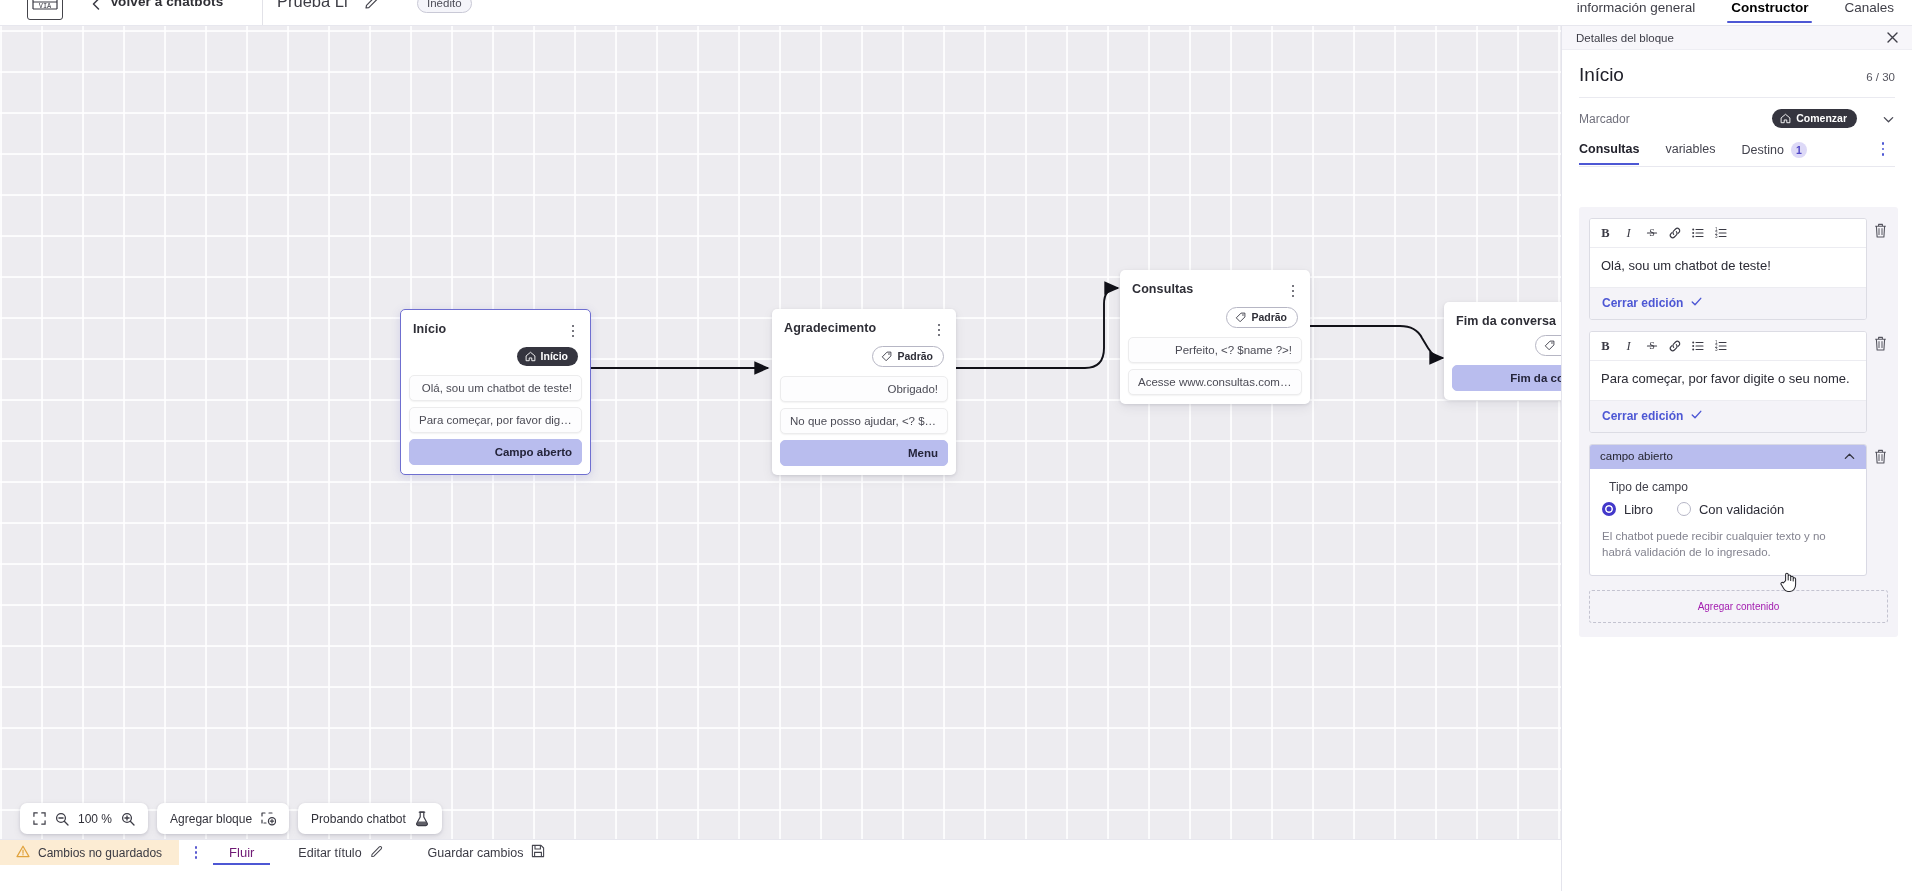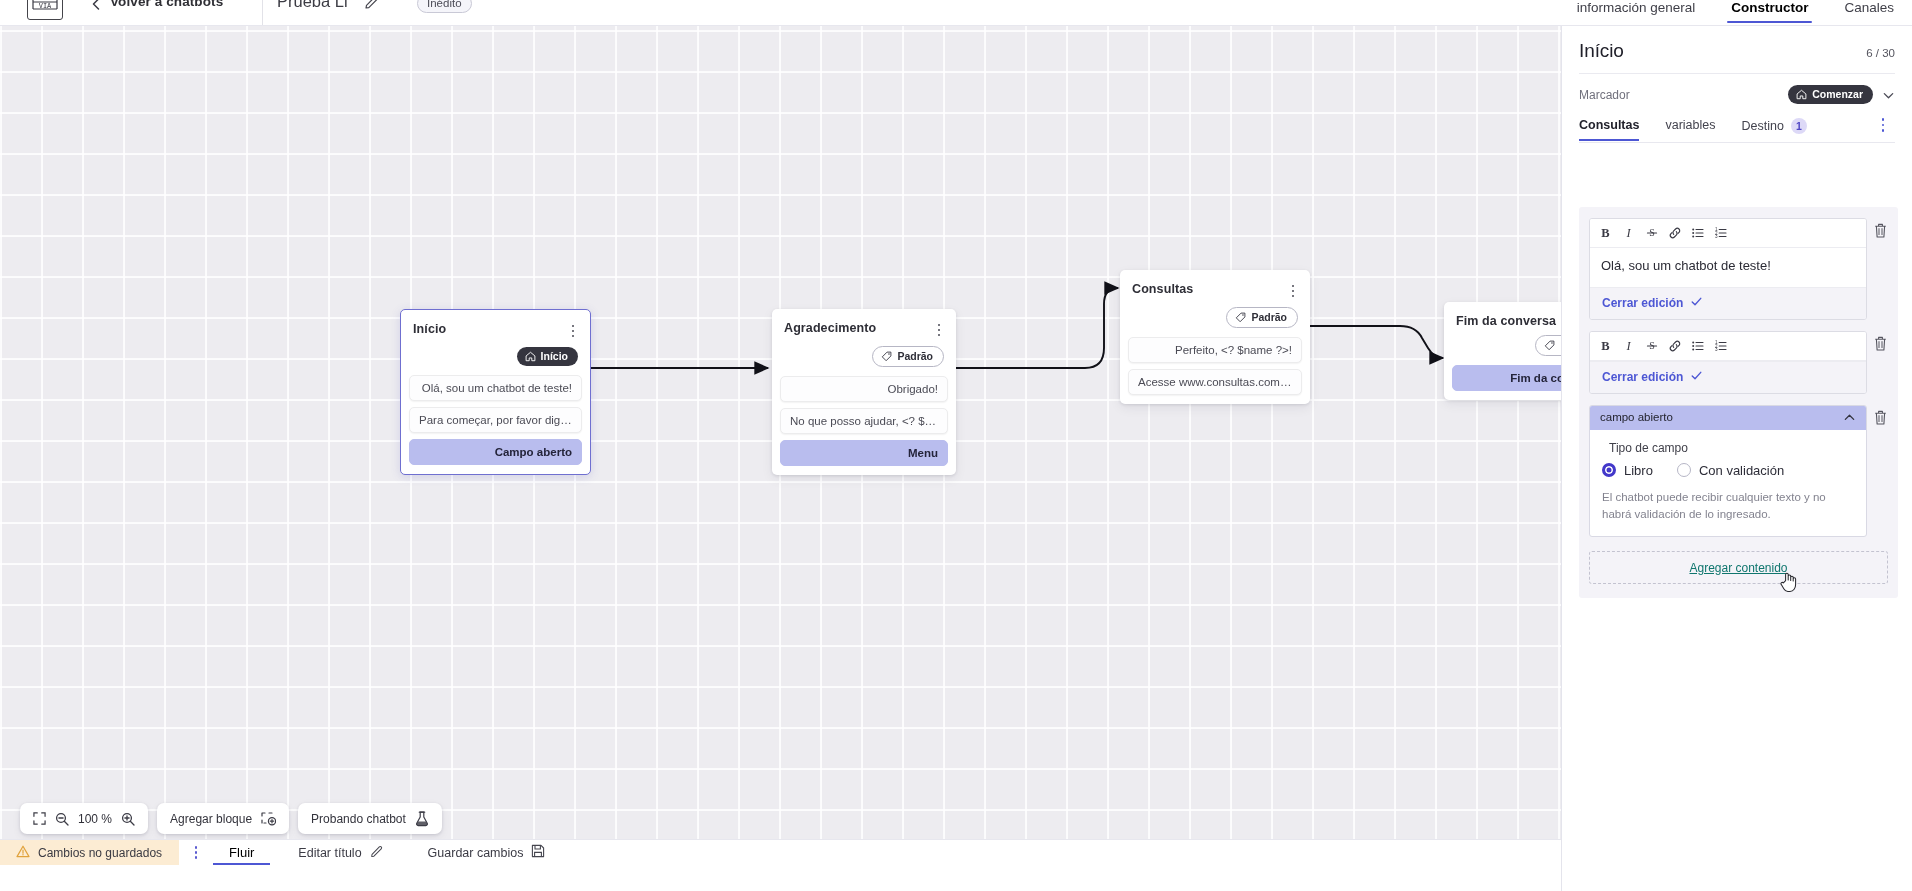--- a/index.html
+++ b/index.html
@@ -140,21 +140,21 @@
     height: 26px; background: #fcecd3; display: flex; align-items: center;
     gap: 8px; padding: 0 17px 0 16px; font-size: 12px; color: #3a3a42; white-space: nowrap;
   }
   .sb-kebab { width: 22px; height: 26px; display: flex; flex-direction: column;
               align-items: center; justify-content: center; gap: 2.5px; cursor: pointer; margin-left: 6px; }
   .sb-kebab i { width: 2.6px; height: 2.6px; border-radius: 50%; background: #5a5ad0; }
   .sb-tab {
     position: relative; height: 26px; display: flex; align-items: center;
     padding: 0 22px; font-size: 13px; color: #3b3b45; cursor: pointer; white-space: nowrap;
   }
-  .sb-tab.active { color: #000000; font-weight: 400; }
+  .sb-tab.active { color: #701a75; font-weight: 400; }
   .sb-tab.active:after {
     content: ""; position: absolute; left: 6px; right: 6px; bottom: 0;
     height: 2.5px; background: #4d57d4;
   }
   .sb-action {
     height: 26px; display: flex; align-items: center; gap: 8px;
     padding: 0 22px; font-size: 12.5px; color: #3b3b45; cursor: pointer; white-space: nowrap;
   }
 
   
@@ -172,21 +172,21 @@
   .panel-body { padding: 14px 17px 0; }
   .panel-title-row { display: flex; align-items: baseline; justify-content: space-between; }
   .panel-title { font-size: 19px; color: #20202a; letter-spacing: -0.1px; }
   .panel-count { font-size: 11.5px; color: #55555f; }
   .panel-rule { height: 1px; background: #eaeaf0; margin: 11px 0 0; }
   .marcador-row {
     display: flex; align-items: center; justify-content: space-between;
     padding: 11px 0 0;
   }
   .marcador-lbl { font-size: 12px; color: #70707c; }
-  .marcador-right { display: flex; align-items: center; gap: 9px; }
+  .marcador-right { display: flex; align-items: center; gap: 25px; }
   .chev-dn { width: 13px; height: 13px; cursor: pointer; }
 
   .panel-tabs {
     display: flex; align-items: flex-start; margin-top: 14px;
     border-bottom: 1px solid #e8e8ef; position: relative; padding-right: 34px;
   }
   .ptab {
     position: relative; padding: 0 0 8px; margin-right: 26px;
     font-size: 12.5px; color: #43434e; cursor: pointer; white-space: nowrap;
     display: flex; align-items: center; gap: 7px;
@@ -259,21 +259,21 @@
     background: #fff; display: block; flex: none;
   }
   .radio.on .dot { border: 3.5px solid #4338ca; background: #4338ca; box-shadow: inset 0 0 0 1.5px #fff; }
   .radio span.lbl { font-size: 13px; color: #2d2d38; }
   .radio.second { margin-left: 14px; }
   .field-help { margin-top: 11px; font-size: 11.5px; color: #83838f; line-height: 1.45; }
 
   .add-content {
     margin-top: 14px; height: 33px; border: 1.5px dashed #c3c3d0; border-radius: 3px;
     display: flex; align-items: center; justify-content: center;
-    font-size: 12px; color: #0f766e; background: #f4f3f8; cursor: pointer; text-decoration: underline;
+    font-size: 10px; color: #a21caf; background: #f4f3f8; cursor: pointer;
   }
 
   .cursor-hand { position: absolute; left: 1780px; top: 571px; width: 18px; height: 22px; z-index: 60; pointer-events: none; }
 </style>
 </head>
 <body>
 
 <div id="app">
 
   <div class="topbar">
@@ -490,20 +490,28 @@
           <svg width="14" height="14" viewBox="0 0 14 14">
               <path d="M1.4 1.4 H10 L12.6 4 V12.6 H1.4 Z" stroke="#46464f" stroke-width="1.1" fill="none" stroke-linejoin="round"></path>
               <path d="M4 1.4 V5 H9.4 V1.4 M3.6 12.6 V8.4 H10.4 V12.6" stroke="#46464f" stroke-width="1.1" fill="none"></path>
             </svg>
         </span>
       </div>
     </div>
   </div>
 
   <div class="panel">
+    <div class="panel-hd">
+      <span class="panel-hd-title">Detalles del bloque</span>
+      <span class="close-x">
+        <svg width="15" height="15" viewBox="0 0 15 15">
+            <path d="M3 3 L12 12 M12 3 L3 12" stroke="#3e3e48" stroke-width="1.4" stroke-linecap="round"></path>
+          </svg>
+      </span>
+    </div>
 
     <div class="panel-body">
       <div class="panel-title-row">
         <span class="panel-title">Início</span>
         <span class="panel-count">6 / 30</span>
       </div>
       <div class="panel-rule"></div>
 
       <div class="marcador-row">
         <span class="marcador-lbl">Marcador</span>
@@ -631,20 +639,21 @@
               </span>
               <span class="tb-btn">
                 <svg width="14" height="14" viewBox="0 0 14 14">
                     <text x="1" y="4.9" font-size="4.6" font-family="Liberation Sans, sans-serif" fill="#3a3a44">1</text>
                     <text x="1" y="8.6" font-size="4.6" font-family="Liberation Sans, sans-serif" fill="#3a3a44">2</text>
                     <text x="1" y="12.3" font-size="4.6" font-family="Liberation Sans, sans-serif" fill="#3a3a44">3</text>
                     <path d="M5.2 3.5 H12 M5.2 7 H12 M5.2 10.5 H12" stroke="#3a3a44" stroke-width="1.1" stroke-linecap="round"></path>
                   </svg>
               </span>
             </div>
+            <div class="editor-text">Para começar, por favor digite o seu nome.</div>
             <div class="editor-foot">
               <span class="close-edit">Cerrar edición</span>
               <span>
                 <svg width="13" height="13" viewBox="0 0 14 14">
                     <path d="M2.4 7.6 L5.4 10.5 L11.6 3.6" stroke="#4d57d4" stroke-width="1.5" fill="none" stroke-linecap="round" stroke-linejoin="round"></path>
                   </svg>
               </span>
             </div>
           </div>
           <span class="trash">

